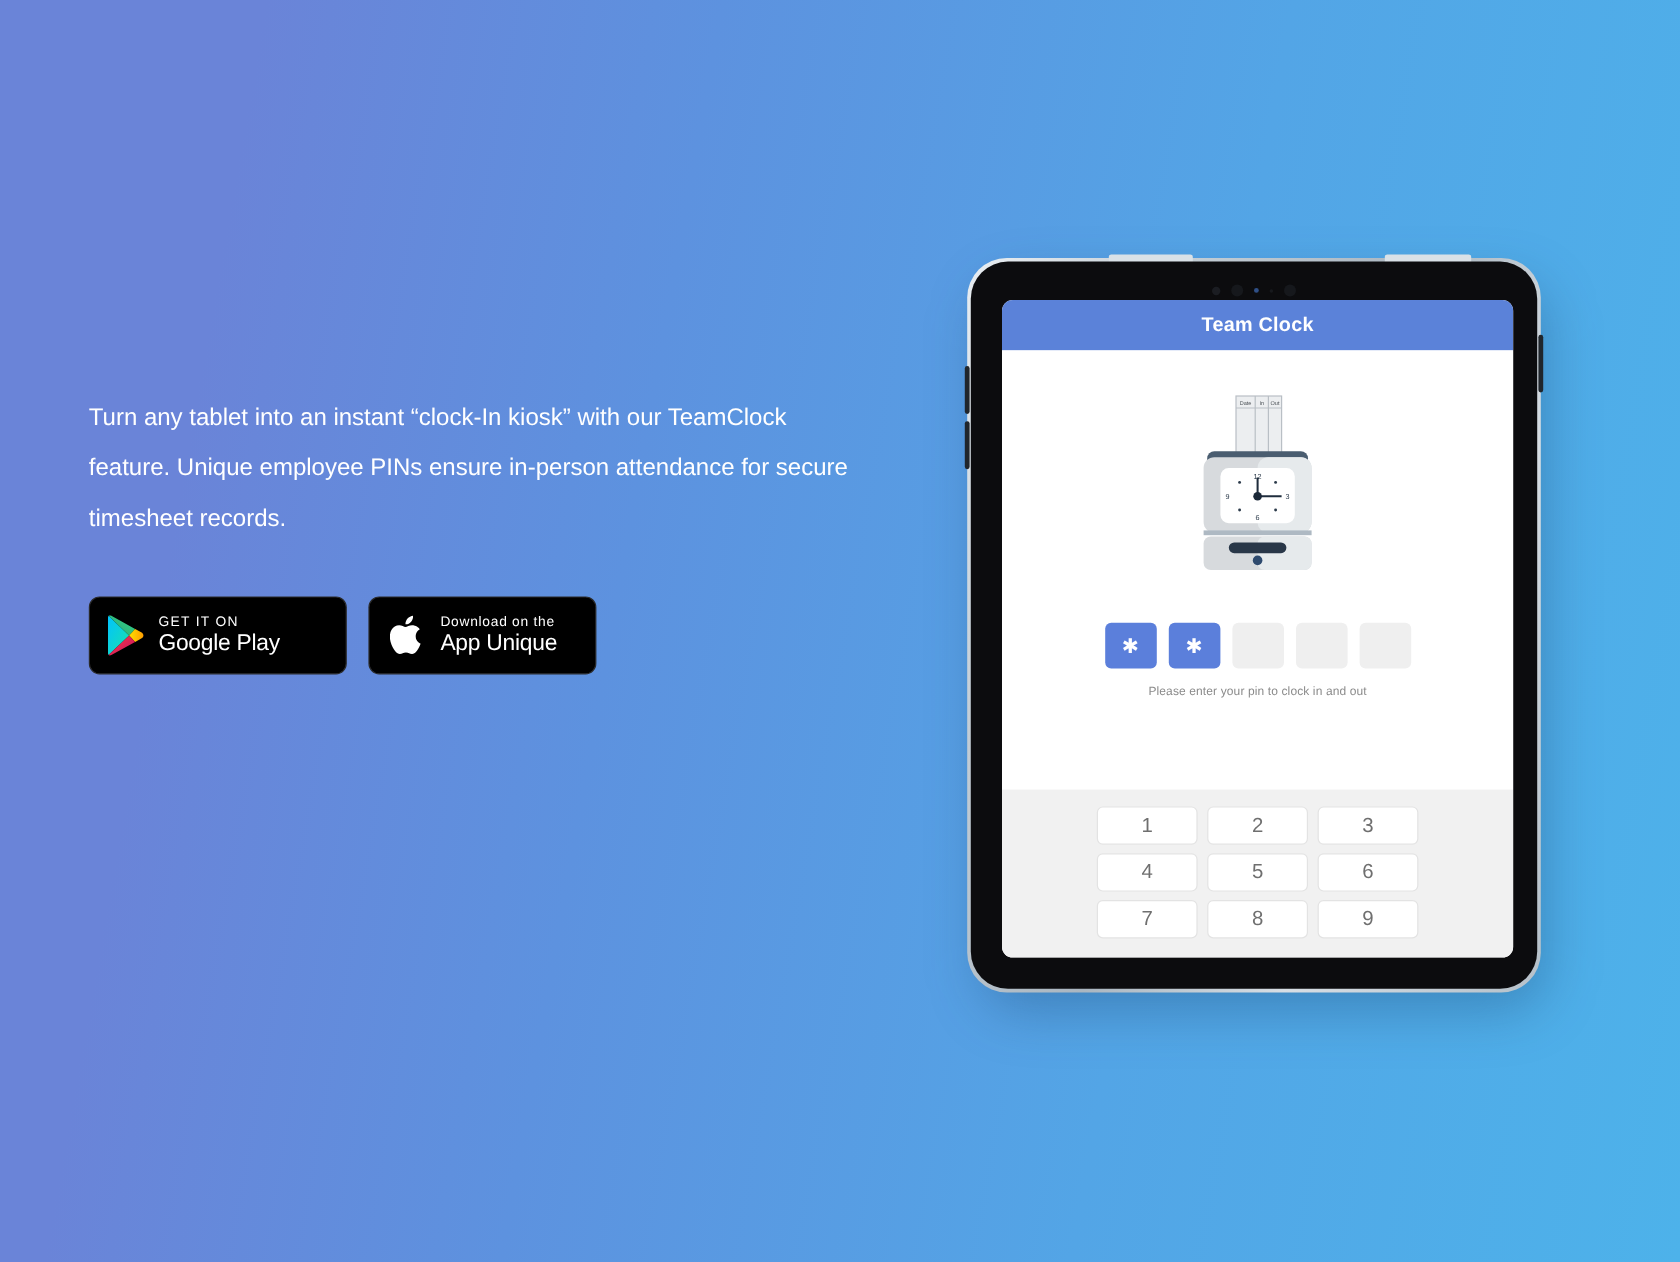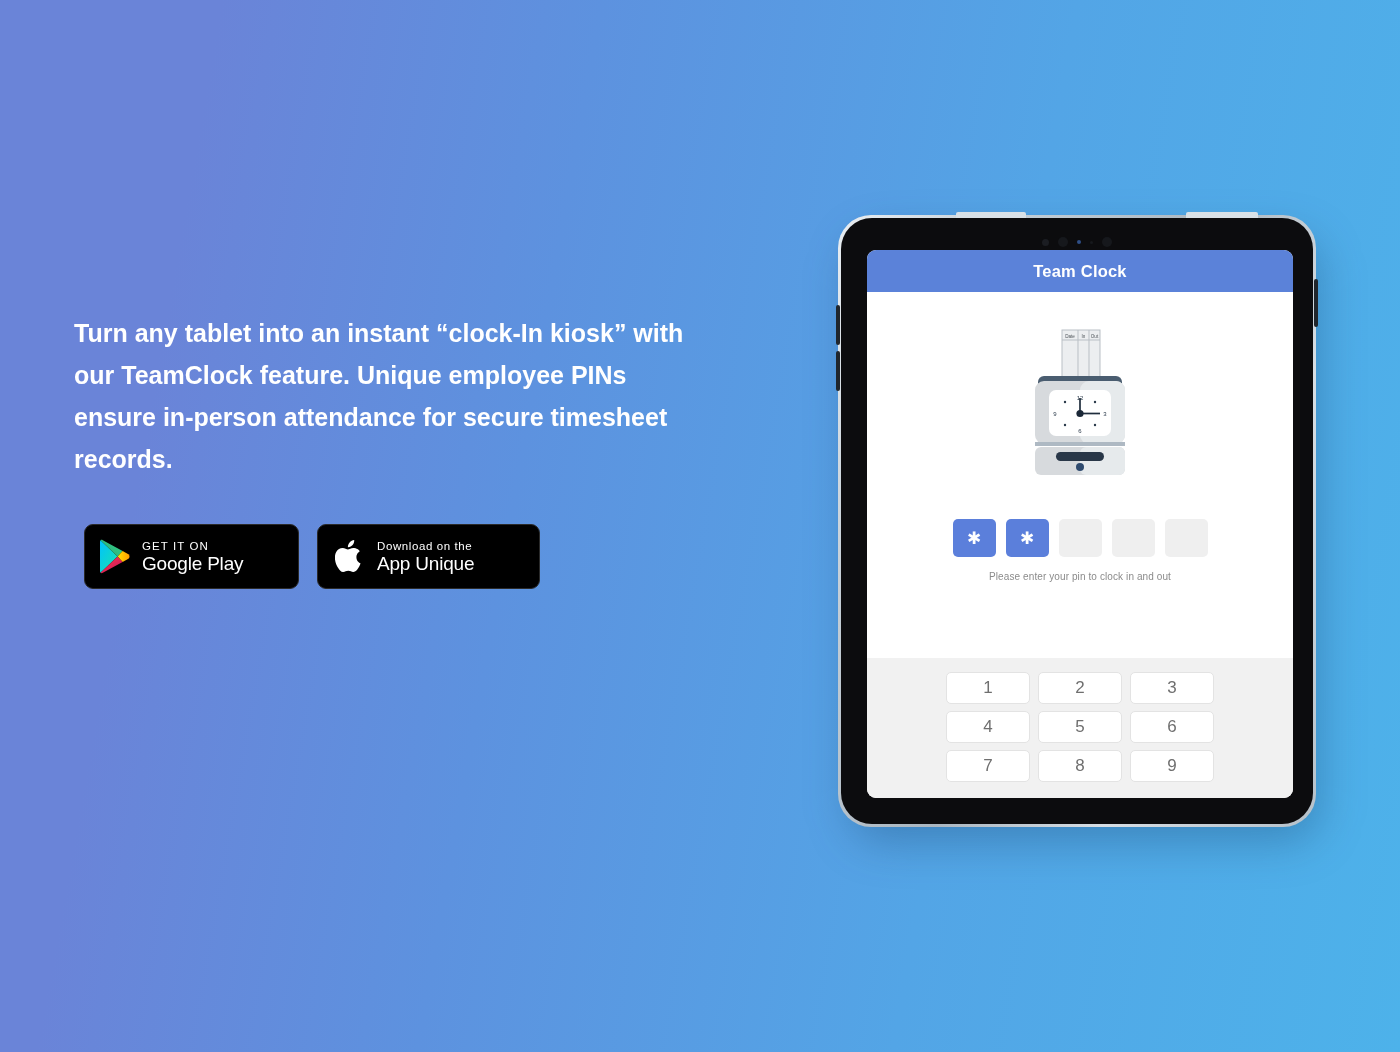--- a/index.html
+++ b/index.html
@@ -28,45 +28,45 @@
     color: #ffffff;
     font-size: 64px;
     line-height: 1.05;
     font-weight: 400;
     letter-spacing: -0.5px;
     white-space: nowrap;
   }
 
   .subhead {
     color: #ffffff;
-    font-size: 25px;
+    font-size: 20px;
     line-height: 42px;
-    font-weight: 700;
-    margin-top: 12px;
+    font-weight: 400;
+    margin-top: 27px;
     max-width: 640px;
   }
 
   .store-badges {
     margin-top: 44px;
     display: flex;
     gap: 18px;
   }
 
   .badge {
     background: #000000;
     border-radius: 9px;
     height: 65px;
     display: flex;
     align-items: center;
     cursor: pointer;
     border: 1.5px solid #2a2a2a;
   }
 
-  .badge-google { width: 215px; padding: 0 16px 0 14px; margin-left: 10px; }
-  .badge-apple  { width: 223px; padding: 0 16px 0 17px; }
+  .badge-google { width: 215px; padding: 0 16px 0 14px; }
+  .badge-apple  { width: 190px; padding: 0 16px 0 17px; }
 
   .badge-text {
     display: flex;
     flex-direction: column;
     justify-content: center;
     color: #ffffff;
     margin-left: 11px;
   }
   .badge-small {
     font-size: 11.5px;
@@ -83,21 +83,20 @@
   .gp-icon { width: 32px; height: 35px; flex: 0 0 auto; }
   .apple-icon { width: 31px; height: 37px; flex: 0 0 auto; }
 
   
   .tablet-wrap {
     position: absolute;
     left: 806px;
     top: 215px;
     width: 482px;
     height: 620px;
-    margin-left: 32px;
   }
 
   .tablet-shadow {
     position: absolute;
     left: 12px;
     top: 22px;
     width: 470px;
     height: 605px;
     border-radius: 34px;
     background: rgba(18, 52, 92, 0.30);

